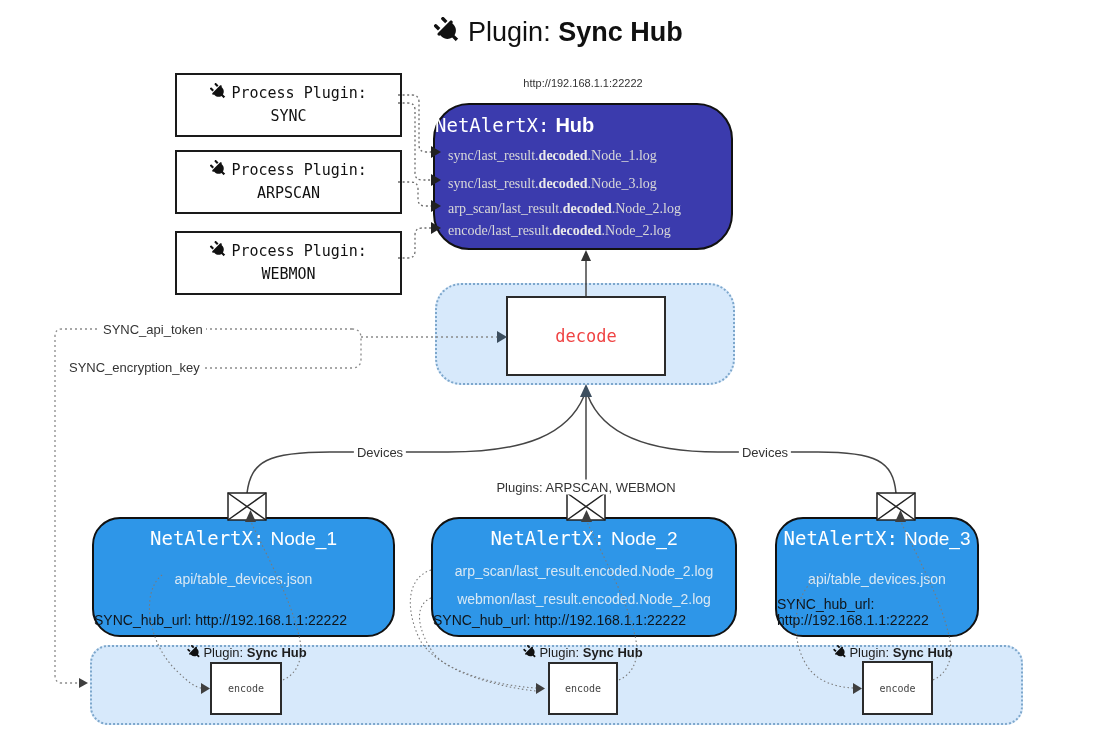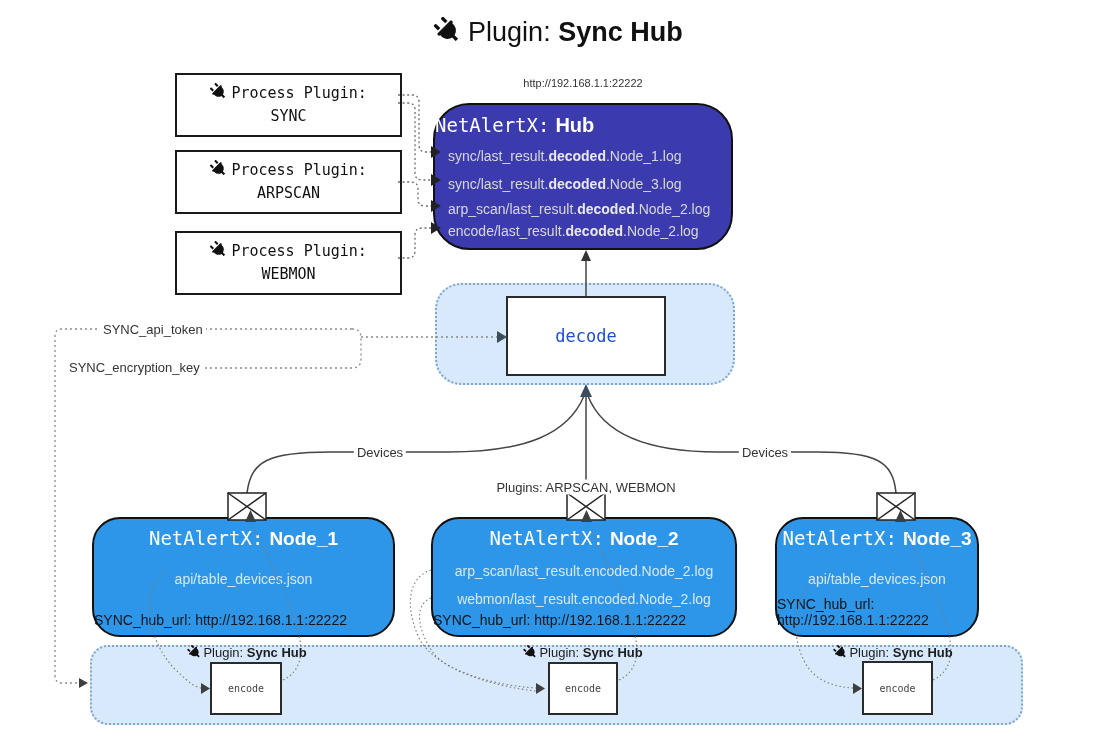--- a/index.html
+++ b/index.html
@@ -19,43 +19,43 @@
       display:flex;flex-direction:column;align-items:center;justify-content:center;line-height:1.55;}
   .pp .plug{font-size:17px;}
   .pp1{top:73px;} .pp2{top:150px;} .pp3{top:231px;}
   
   .hub-url{left:483px;top:77px;width:200px;text-align:center;font-size:11px;color:#333;}
   .hub{left:433px;top:103px;width:300px;height:147px;background:#3B3BAD;border:2px solid #111;
        border-radius:36px;box-sizing:border-box;}
   .hub-title{position:absolute;left:0;right:15px;top:9px;color:#fff;
              font-family:"DejaVu Sans Mono",monospace;font-size:19px;}
   .hub-title b{font-family:"Liberation Sans",sans-serif;font-size:20px;font-weight:700;margin-left:6px;}
-  .hub-line{position:absolute;left:13px;font-size:14px;color:#D8D8D8;white-space:nowrap;}
+  .hub-line{position:absolute;left:13px;font-size:14px;color:#D8D8D8;white-space:nowrap;font-family:Liberation Serif, serif;}
   .hub-line b{font-weight:700;color:#e9e9e9;}
   .hl1{top:43px;} .hl2{top:71px;} .hl3{top:96px;} .hl4{top:118px;}
   
   .panel{background:#D7E9FB;border:2px dotted #7DA7CC;box-sizing:border-box;}
   .decode-panel{left:435px;top:283px;width:300px;height:102px;border-radius:26px;}
-  .proc-box{background:#fff;border:2px solid #2b2b2b;box-sizing:border-box;color:#1d4ed8;
+  .proc-box{background:#fff;border:2px solid #2b2b2b;box-sizing:border-box;color:#ef4444;
             font-family:"DejaVu Sans Mono",monospace;display:flex;align-items:center;justify-content:center;}
   .decode-box{left:506px;top:296px;width:160px;height:80px;font-size:17px;}
   
   .wire-label{background:#fff;font-size:13px;color:#333;padding:0 3px;white-space:nowrap;z-index:3;}
   .ctr{transform:translate(-50%,-50%);}
   .lbl-token{left:100px;top:322px;}
   .lbl-enckey{left:66px;top:360px;}
   .lbl-dev-l{left:380px;top:452px;}
   .lbl-dev-r{left:765px;top:452px;}
   .lbl-plugins{left:586px;top:487px;}
   
   .node{top:517px;height:120px;background:#2E96E8;border:2px solid #111;border-radius:28px;box-sizing:border-box;}
   .node1{left:92px;width:303px;} .node2{left:431px;width:306px;} .node3{left:775px;width:204px;}
   .node-title{position:absolute;left:0;right:0;top:8px;text-align:center;color:#fff;
               font-family:"DejaVu Sans Mono",monospace;font-size:19px;white-space:nowrap;}
-  .node-title b{font-family:"Liberation Sans",sans-serif;font-size:19px;font-weight:700;margin-left:6px;}
+  .node-title b{font-family:"Liberation Sans",sans-serif;font-size:19px;font-weight:400;margin-left:6px;}
   .node-line{position:absolute;left:0;right:0;text-align:center;font-size:14px;color:#D8E8F4;white-space:nowrap;}
   .nl-single{top:52px;} .nl-a{top:44px;} .nl-b{top:72px;}
   .node-url{position:absolute;left:0;right:0;bottom:7px;text-align:left;font-size:14px;color:#10151a;}
   
   .encode-bar{left:90px;top:645px;width:933px;height:80px;border-radius:18px;}
   .enc-label{top:645px;transform:translateX(-50%);font-size:13px;color:#1d1d1d;white-space:nowrap;z-index:3;}
   .enc-label b{font-weight:700;}
   .enc-label .plug{font-size:14px;margin-right:.15em;}
   .el1{left:247px;} .el2{left:583px;} .el3{left:893px;}
   .encode-box{font-size:10px;color:#444;}

